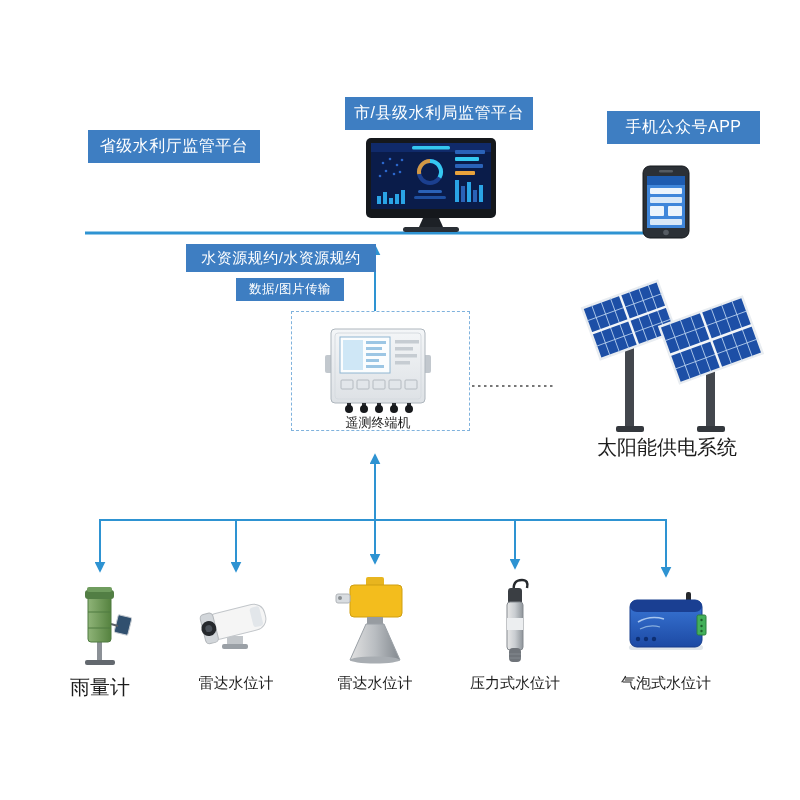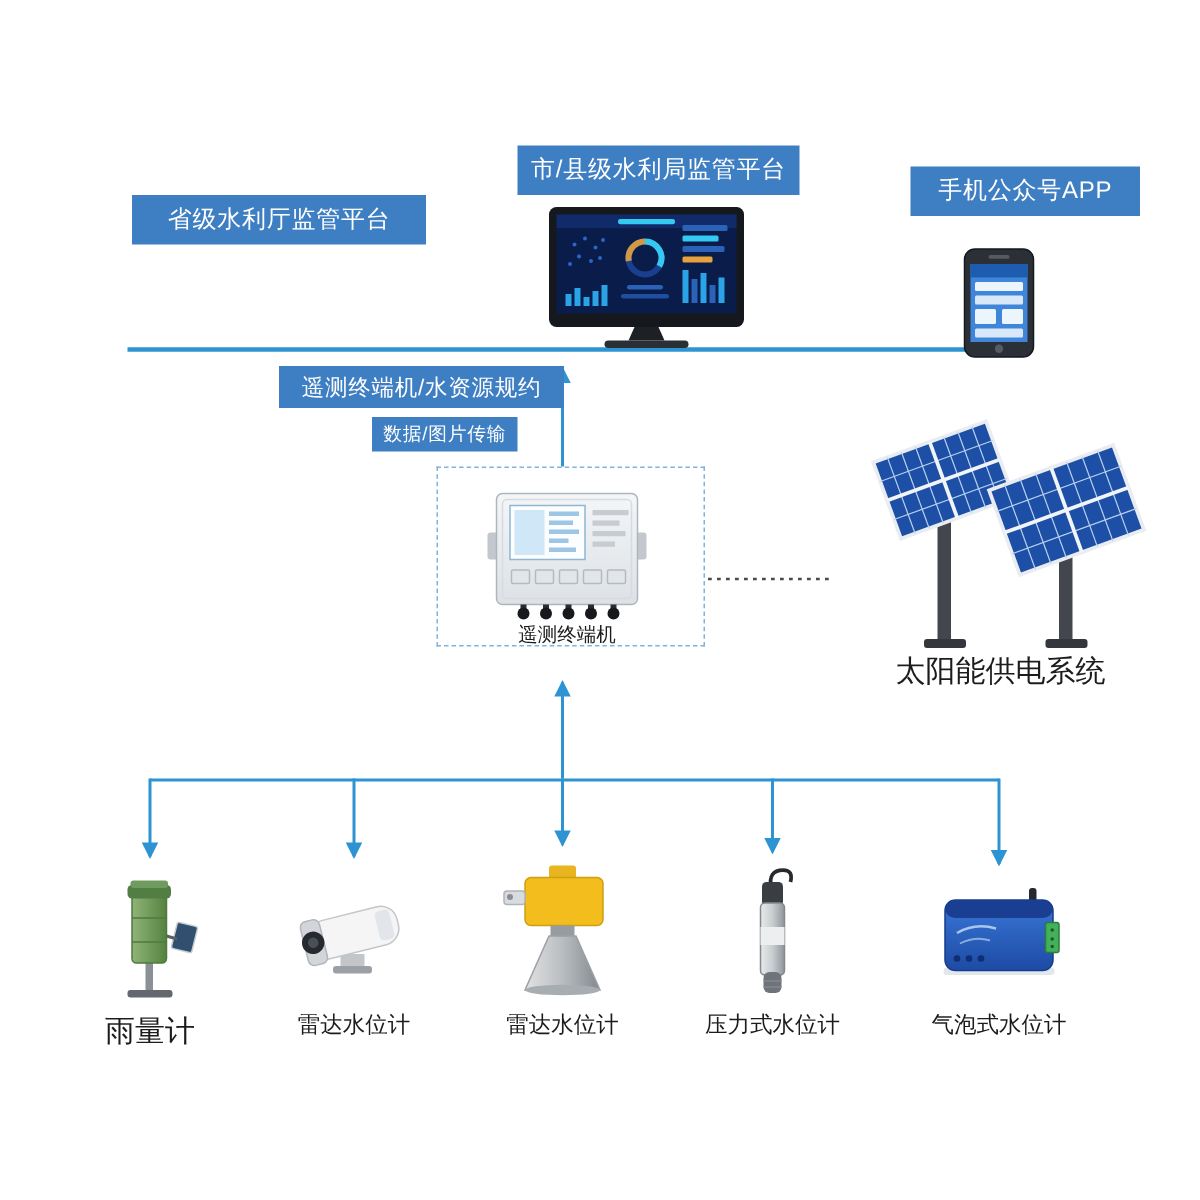--- a/index.html
+++ b/index.html
@@ -256,26 +256,26 @@
       <g fill="#0e2f72">
           <circle cx="638" cy="639" r="2.2"></circle>
           <circle cx="646" cy="639" r="2.2"></circle>
           <circle cx="654" cy="639" r="2.2"></circle>
         </g>
     </g>
   </svg>
 
   <div class="dashedbox" style="left:291px;top:311px;width:179px;height:120px;"></div>
 
-  <div class="bluebox" style="left:88px;top:130px;width:196px;height:33px;font-size:16px;">省级水利厅监管平台</div>
+  <div class="bluebox" style="left:88px;top:130px;width:172px;height:33px;font-size:16px;">省级水利厅监管平台</div>
   <div class="bluebox" style="left:345px;top:97px;width:188px;height:33px;font-size:16px;">市/县级水利局监管平台</div>
   <div class="bluebox" style="left:607px;top:111px;width:153px;height:33px;font-size:16px;">手机公众号APP</div>
 
-  <div class="bluebox" style="left:186px;top:244px;width:190px;height:28px;font-size:15px;">遥测终端机/水资源规约</div>
-  <div class="bluebox" style="left:248px;top:278px;width:97px;height:23px;font-size:12.5px;">数据/图片传输</div>
+  <div class="bluebox" style="left:186px;top:244px;width:190px;height:28px;font-size:15px;">水资源规约/水资源规约</div>
+  <div class="bluebox" style="left:236px;top:278px;width:108px;height:23px;font-size:12.5px;">数据/图片传输</div>
 
   <div class="lbl" style="left:316px;top:414px;width:124px;font-size:13px;">遥测终端机</div>
   <div class="lbl" style="left:597px;top:434px;width:140px;font-size:20px;">太阳能供电系统</div>
 
   <div class="lbl" style="left:40px;top:674px;width:120px;font-size:20px;">雨量计</div>
   <div class="lbl" style="left:176px;top:674px;width:120px;font-size:15px;">雷达水位计</div>
   <div class="lbl" style="left:315px;top:674px;width:120px;font-size:15px;">雷达水位计</div>
   <div class="lbl" style="left:450px;top:674px;width:130px;font-size:15px;">压力式水位计</div>
   <div class="lbl" style="left:601px;top:674px;width:130px;font-size:15px;">气泡式水位计</div>
 

